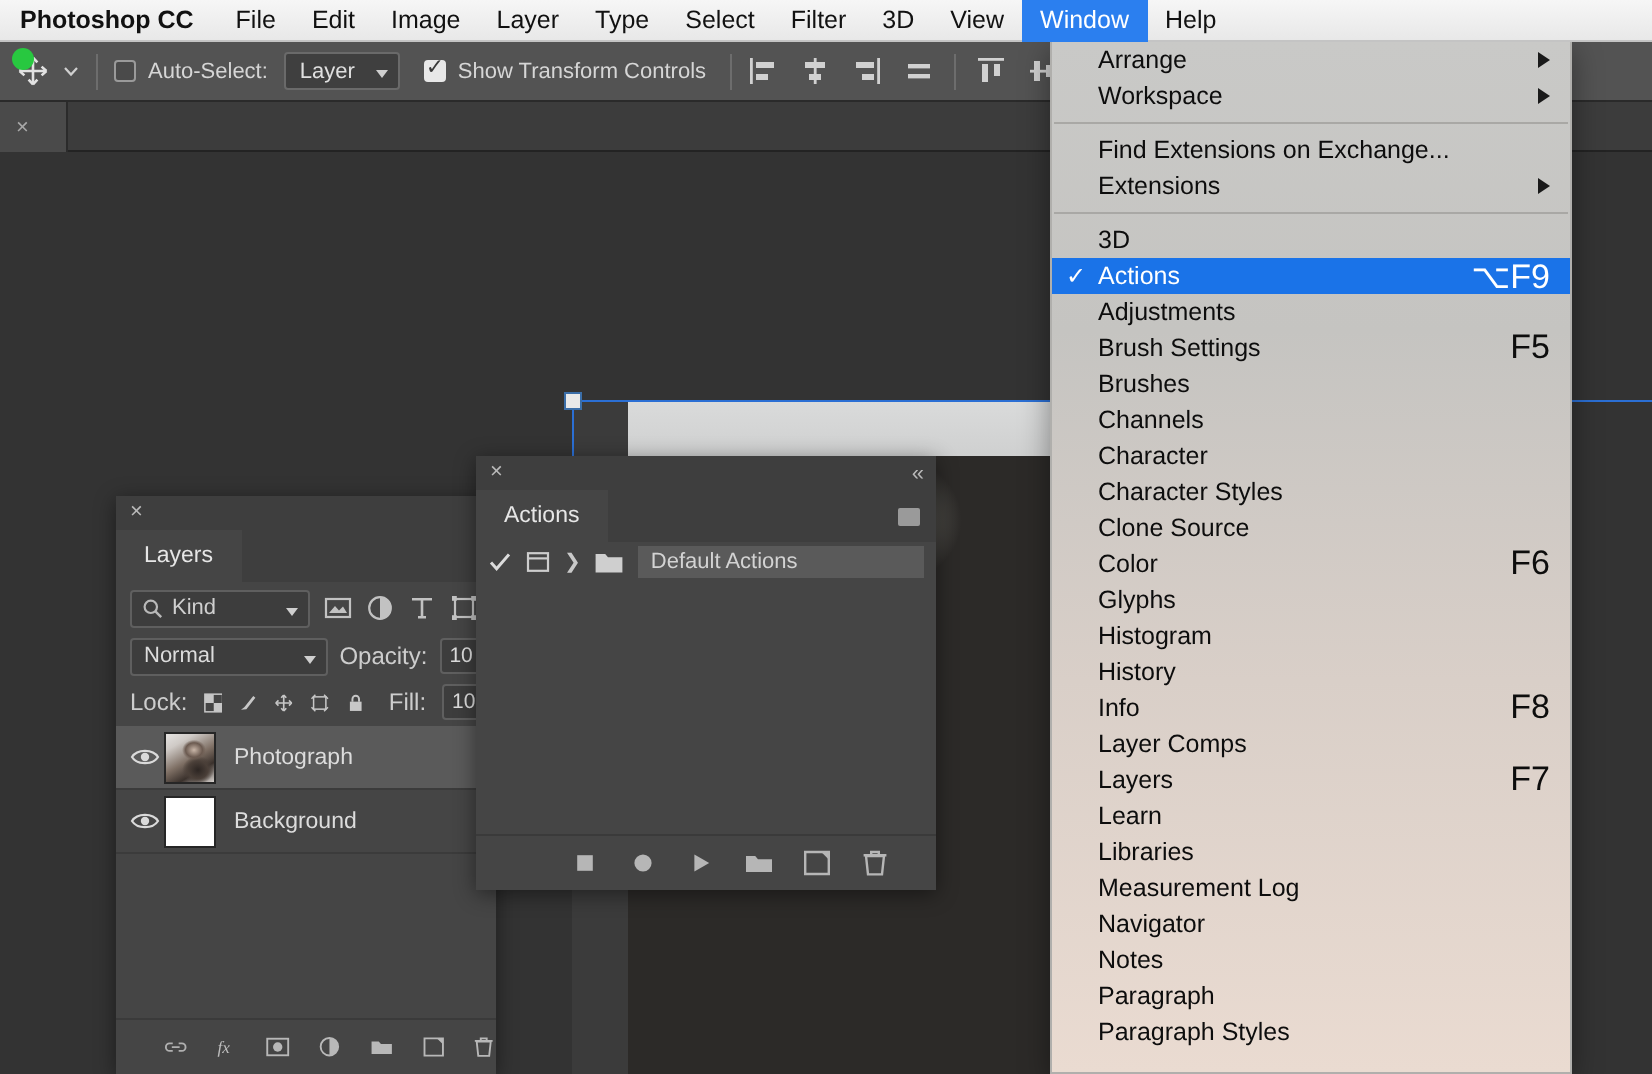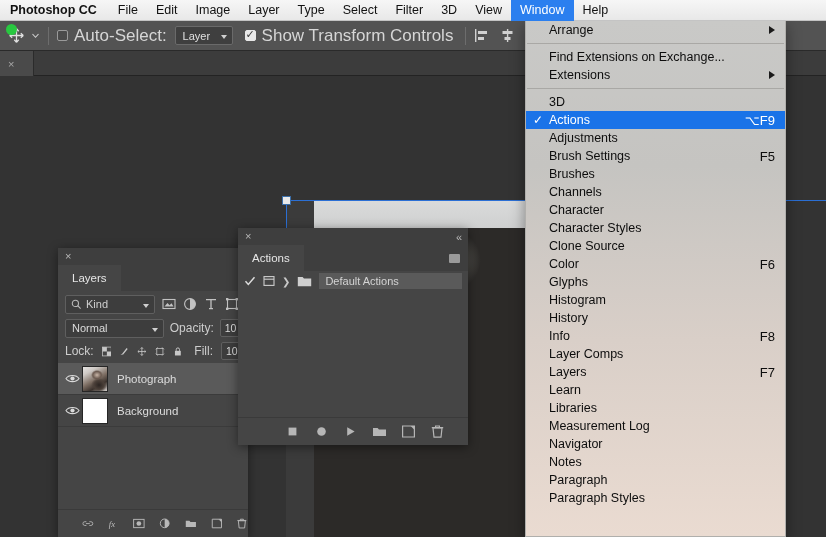--- a/index.html
+++ b/index.html
@@ -25,21 +25,21 @@
   .mb-item.active { background: #2b7fef; color: #fff; }
 
   
   #optionsbar {
     position: absolute; left: 0; top: 21px; width: 826px; height: 30px;
     background: #535353; border-bottom: 1px solid #2a2a2a;
     display: flex; align-items: center; z-index: 10;
   }
   .ob-sep { width: 1px; height: 18px; background: #6d6d6d; margin: 0 8px; }
   .ob-move { display: flex; align-items: center; padding-left: 8px; gap: 6px; }
-  .ob-label { color: #d6d6d6; font-size: 17px; white-space: nowrap; }
+  .ob-label { color: #d6d6d6; font-size: 11px; white-space: nowrap; }
   .chk {
     width: 11px; height: 11px; border: 1px solid #9a9a9a; border-radius: 2px;
     background: #4a4a4a; display: inline-block; position: relative;
   }
   .chk.on { background: #e8e8e8; border-color: #e8e8e8; }
   .chk.on::after {
     content: "✓"; position: absolute; left: 0px; top: -3px;
     font-size: 11px; color: #3a3a3a; line-height: 12px;
   }
   .ob-select {
@@ -208,21 +208,21 @@
     background: linear-gradient(180deg, #c9c9c7 0%, #c5c4c1 28%, #d9cfc8 62%, #eadbd1 100%);
     border: 1px solid #b0afac; border-top: none;
     box-shadow: 0 4px 14px rgba(0,0,0,.4);
     font-size: 12.5px; color: #0d0d0d; z-index: 50; overflow: hidden;
   }
   .mi {
     height: 18px; display: flex; align-items: center;
     padding-left: 23px; padding-right: 10px; position: relative; white-space: nowrap;
   }
   .mi.sel { background: #1a73e8; color: #fff; }
-  .mi .shortcut { position: absolute; right: 10px; font-size: 13px; }
+  .mi .shortcut { position: absolute; right: 10px; font-size: 17px; }
   .mi .arrow {
     position: absolute; right: 10px;
     border-top: 4.5px solid transparent; border-bottom: 4.5px solid transparent;
     border-left: 6px solid #1a1a1a;
   }
   .mi .check { position: absolute; left: 7px; font-size: 12px; }
   .mi-sep { height: 1px; background: #a9a8a5; margin: 4px 1px; }
 </style>
 </head>
 <body>
@@ -512,20 +512,24 @@
         <path d="M1.8 3.6 H13.2 M5.6 3.6 V2 H9.4 V3.6" stroke="#cfcfcf" stroke-width="1.2" fill="none"></path>
       </svg>
     </div>
   </div>
 
   <div id="winmenu">
       <div class="mi">
         <span>Arrange</span>
         <span class="arrow"></span>
       </div>
+      <div class="mi">
+        <span>Workspace</span>
+        <span class="arrow"></span>
+      </div>
       <div class="mi-sep"></div>
       <div class="mi">
         <span>Find Extensions on Exchange...</span>
       </div>
       <div class="mi">
         <span>Extensions</span>
         <span class="arrow"></span>
       </div>
       <div class="mi-sep"></div>
       <div class="mi">

